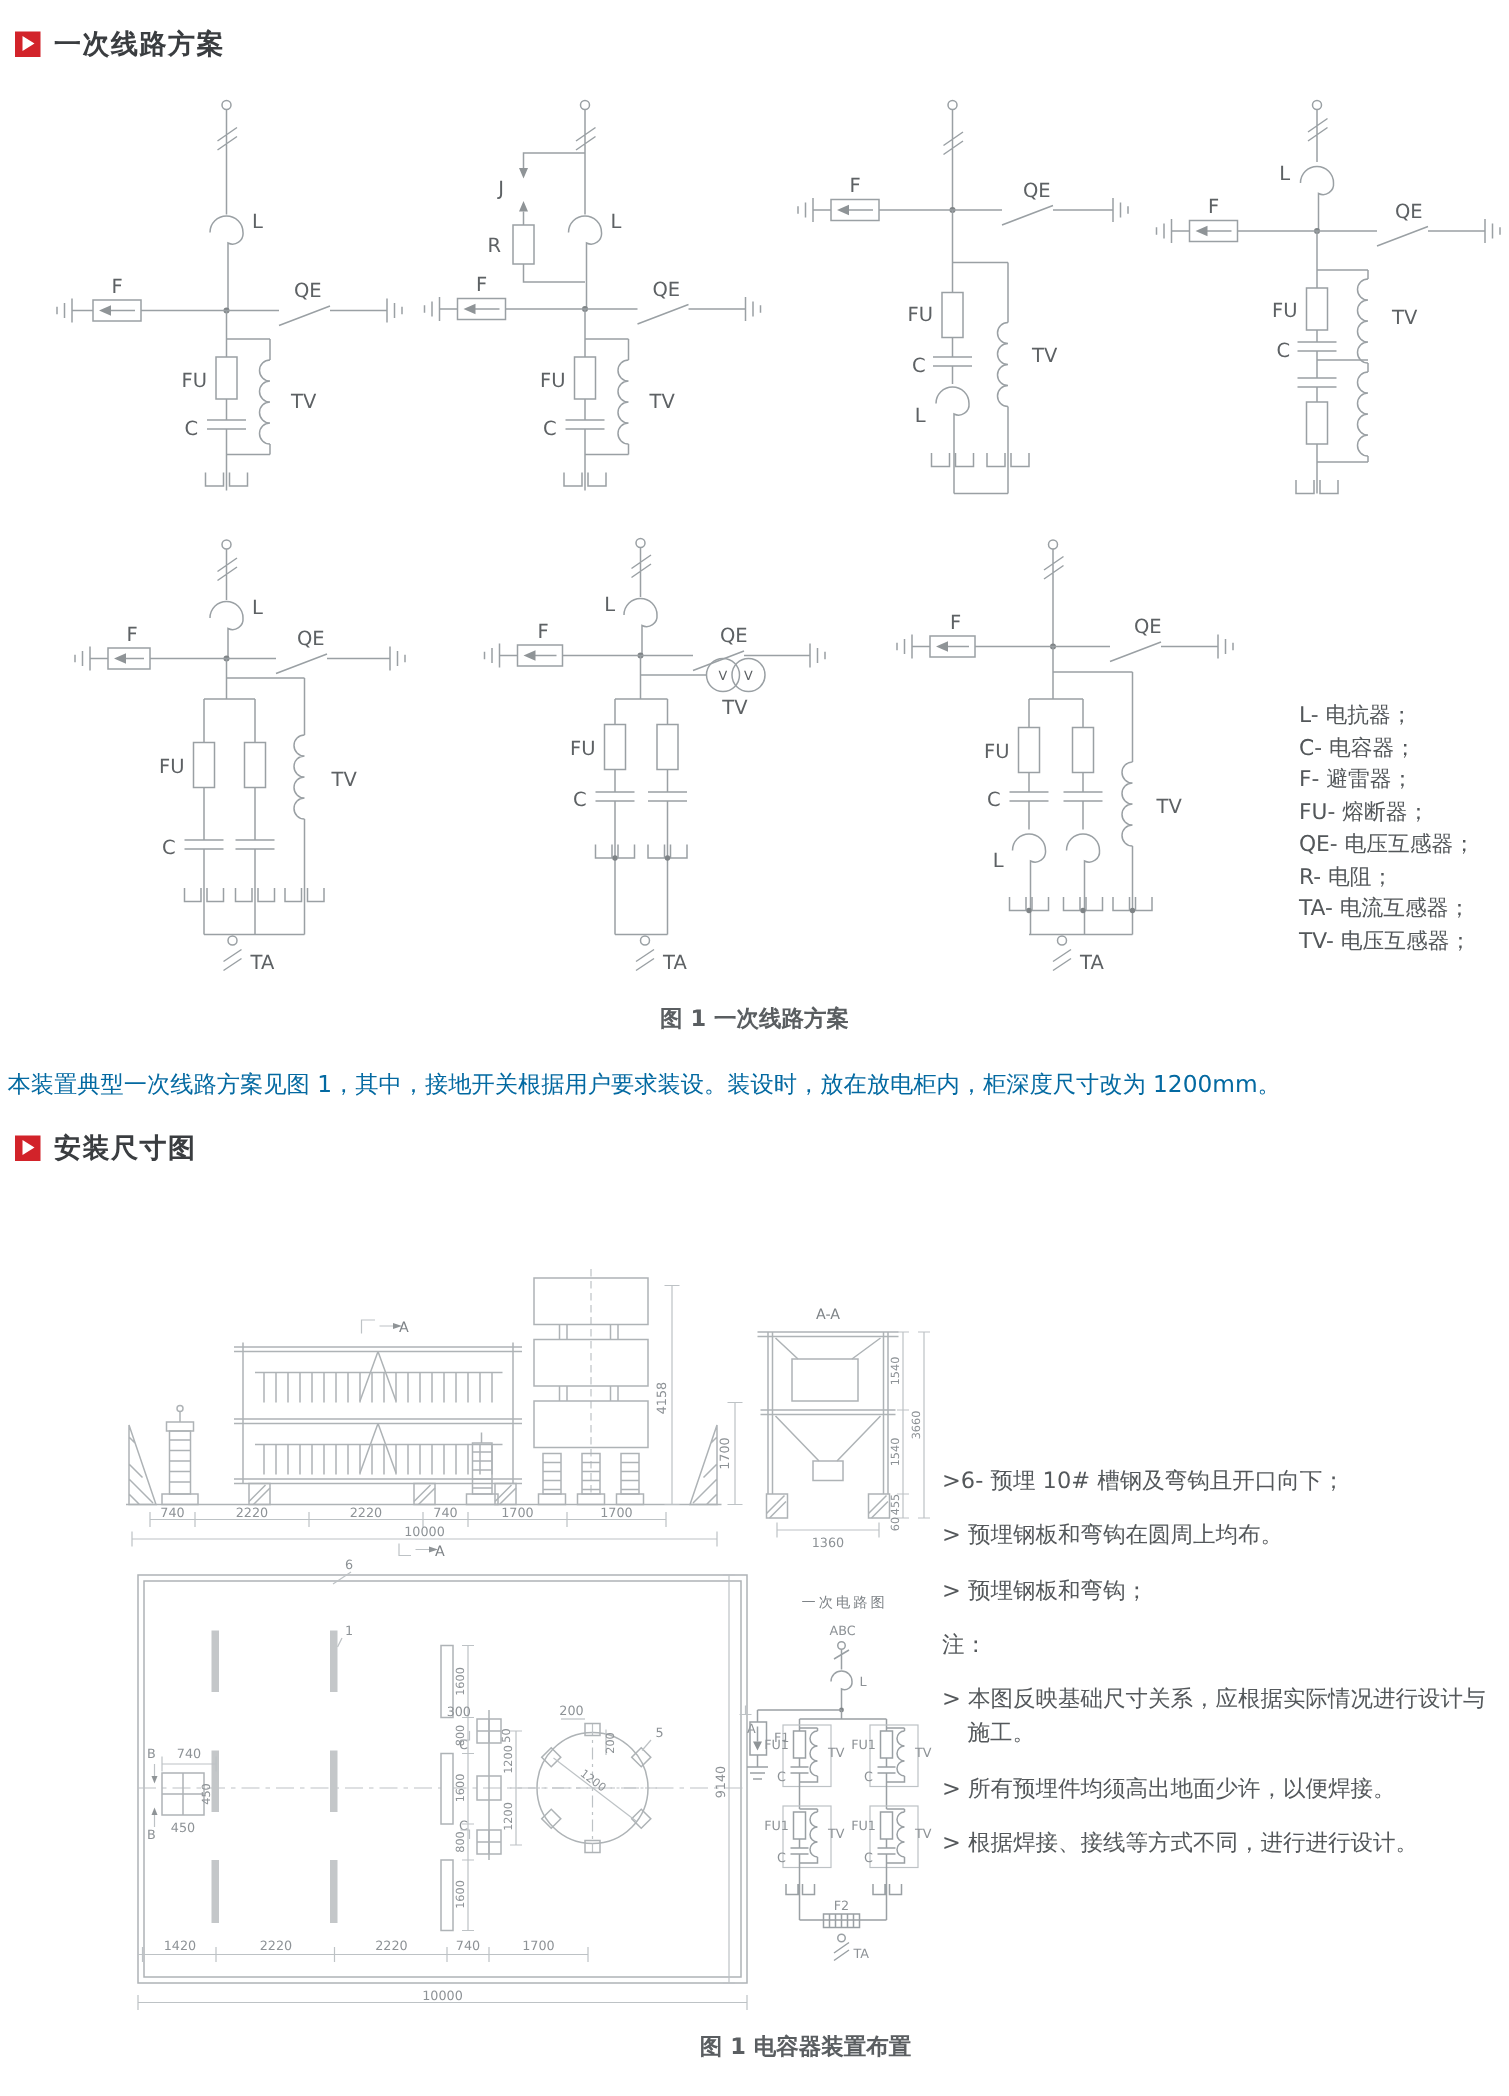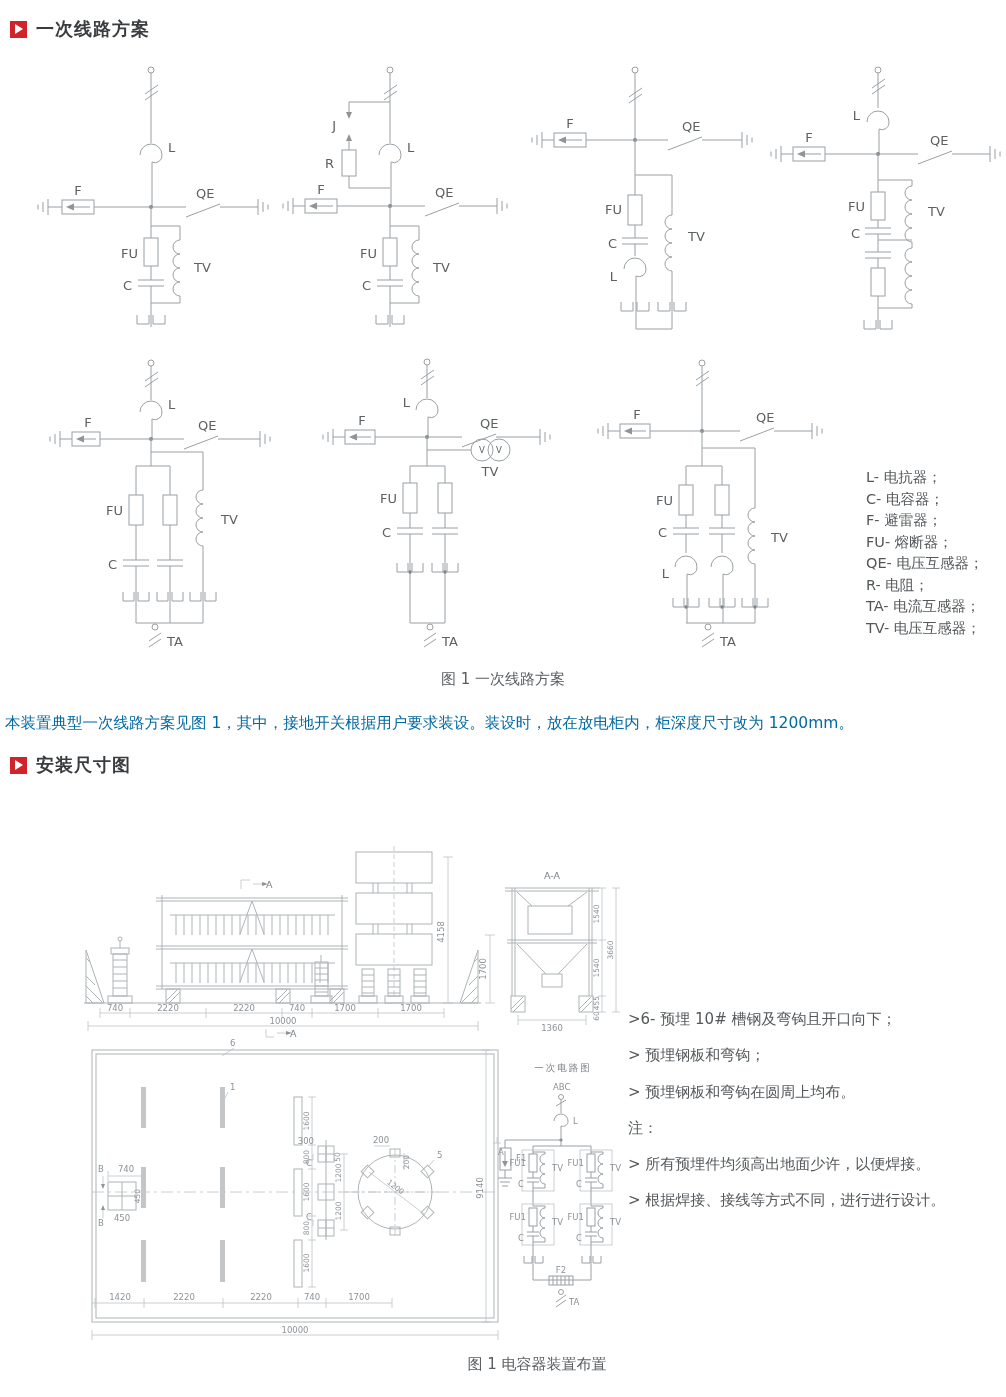--- a/index.html
+++ b/index.html
@@ -1,21 +1,21 @@
 <!DOCTYPE html>
 <html><head>
 <meta charset="utf-8">
 <style>
   html,body{margin:0;padding:0;background:#ffffff;}
   body{width:1006px;height:1397px;position:relative;font-family:"DejaVu Sans","Liberation Sans",sans-serif;overflow:hidden;}
   .abs{position:absolute;}
   .sec-hdr{display:flex;align-items:center;gap:9px;font-weight:bold;font-size:18px;color:#3a3d40;letter-spacing:1px;justify-content:space-between;}
   .hdr-icon{width:17px;height:17px;background:#d2232a;position:relative;flex:0 0 auto;}
   .hdr-icon::after{content:"";position:absolute;left:5px;top:3.5px;border-left:8px solid #fff;border-top:5px solid transparent;border-bottom:5px solid transparent;}
-  .caption{width:100%;text-align:center;font-size:15px;color:#5a5e61;}
+  .caption{width:100%;text-align:center;font-size:15px;color:#5a5e61;font-weight:bold;}
   .para{font-size:15.5px;color:#0369a1;line-height:1.45;}
   .legend{list-style:none;margin:0;padding:0;font-size:14.5px;color:#53575a;}
   .legend li{height:21.5px;line-height:21.5px;}
   .notes{font-size:15px;color:#54585b;}
   .notes .note{padding-left:17px;text-indent:-17px;margin-bottom:13px;line-height:1.55;}
   .notes .note-plain{padding-left:0;text-indent:0;}
   svg{position:absolute;left:0;top:0;}
   svg text{font-family:"DejaVu Sans","Liberation Sans",sans-serif;}
   .w{stroke:#9aa0a4;fill:none;stroke-width:1;}
   .d{stroke:#aeb3b6;fill:none;stroke-width:1;}
@@ -439,22 +439,23 @@
 </ul>
 
 <div class="abs caption" style="top:670px;">图 1  一次线路方案</div>
 <div class="abs para" style="left:5px;top:712px;width:1000px;">本装置典型一次线路方案见图 1，其中，接地开关根据用户要求装设。装设时，放在放电柜内，柜深度尺寸改为 1200mm。</div>
 
 <div class="abs sec-hdr" style="left:10px;top:753px;">
   <span class="hdr-icon"></span>
   <span>安装尺寸图</span>
 </div>
 
-<div class="abs notes" style="left:628px;top:1008px;width:376px;">
+<div class="abs notes" style="left:628px;top:976px;width:376px;">
   <div class="note">&gt;6- 预埋 10# 槽钢及弯钩且开口向下；</div>
+  <div class="note">&gt; 预埋钢板和弯钩在圆周上均布。</div>
   <div class="note">&gt; 预埋钢板和弯钩；</div>
-  <div class="note">&gt; 预埋钢板和弯钩在圆周上均布。</div>
   <div class="note note-plain">注：</div>
+  <div class="note">&gt; 本图反映基础尺寸关系，应根据实际情况进行设计与施工。</div>
   <div class="note">&gt; 所有预埋件均须高出地面少许，以便焊接。</div>
   <div class="note">&gt; 根据焊接、接线等方式不同，进行进行设计。</div>
 </div>
 
 <div class="abs caption" style="top:1355px;padding-left:34px;">图 1  电容器装置布置</div>
 
 </body></html>

